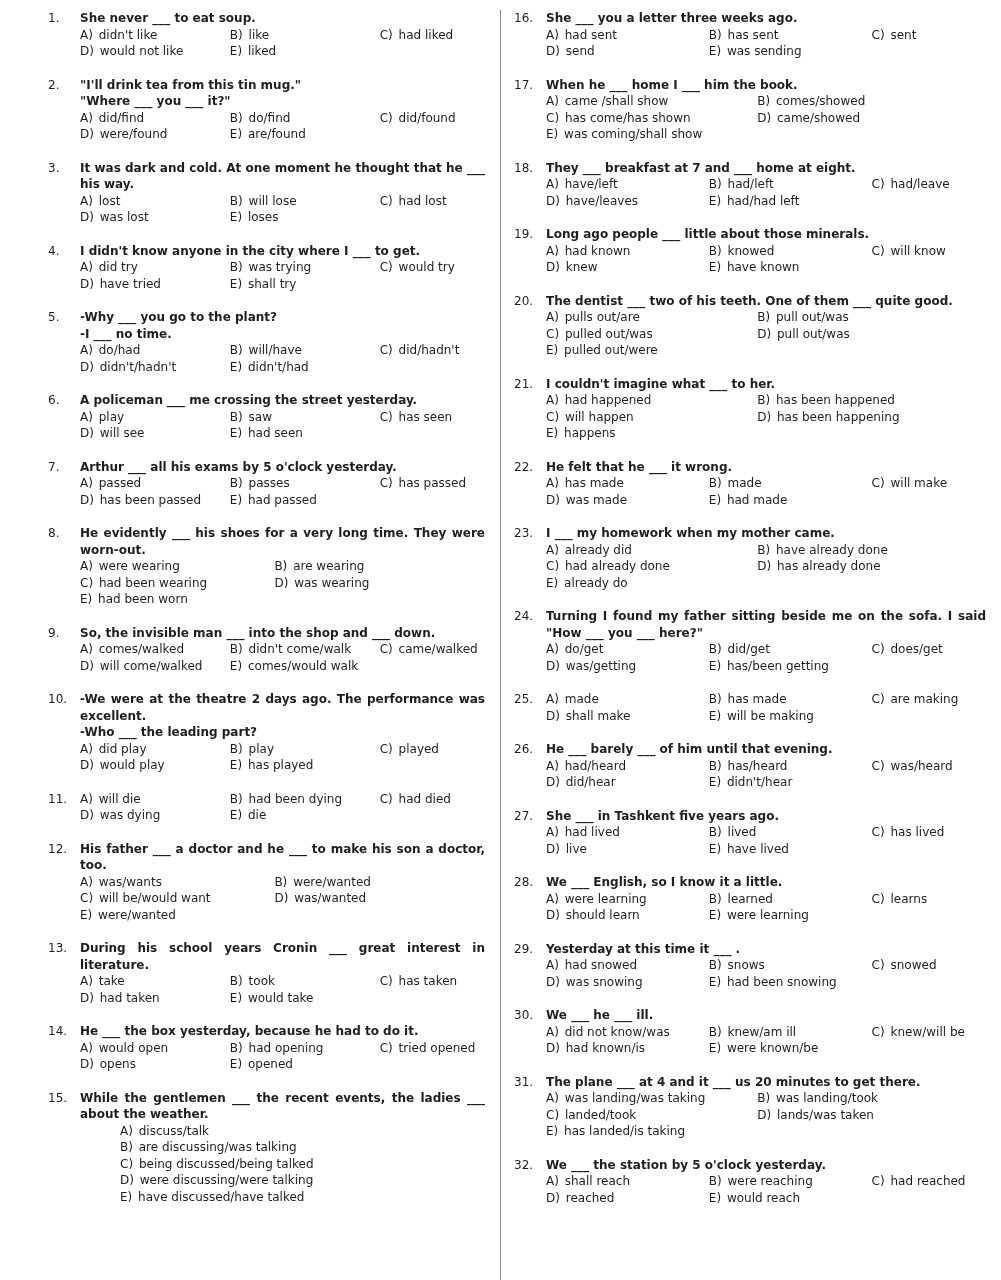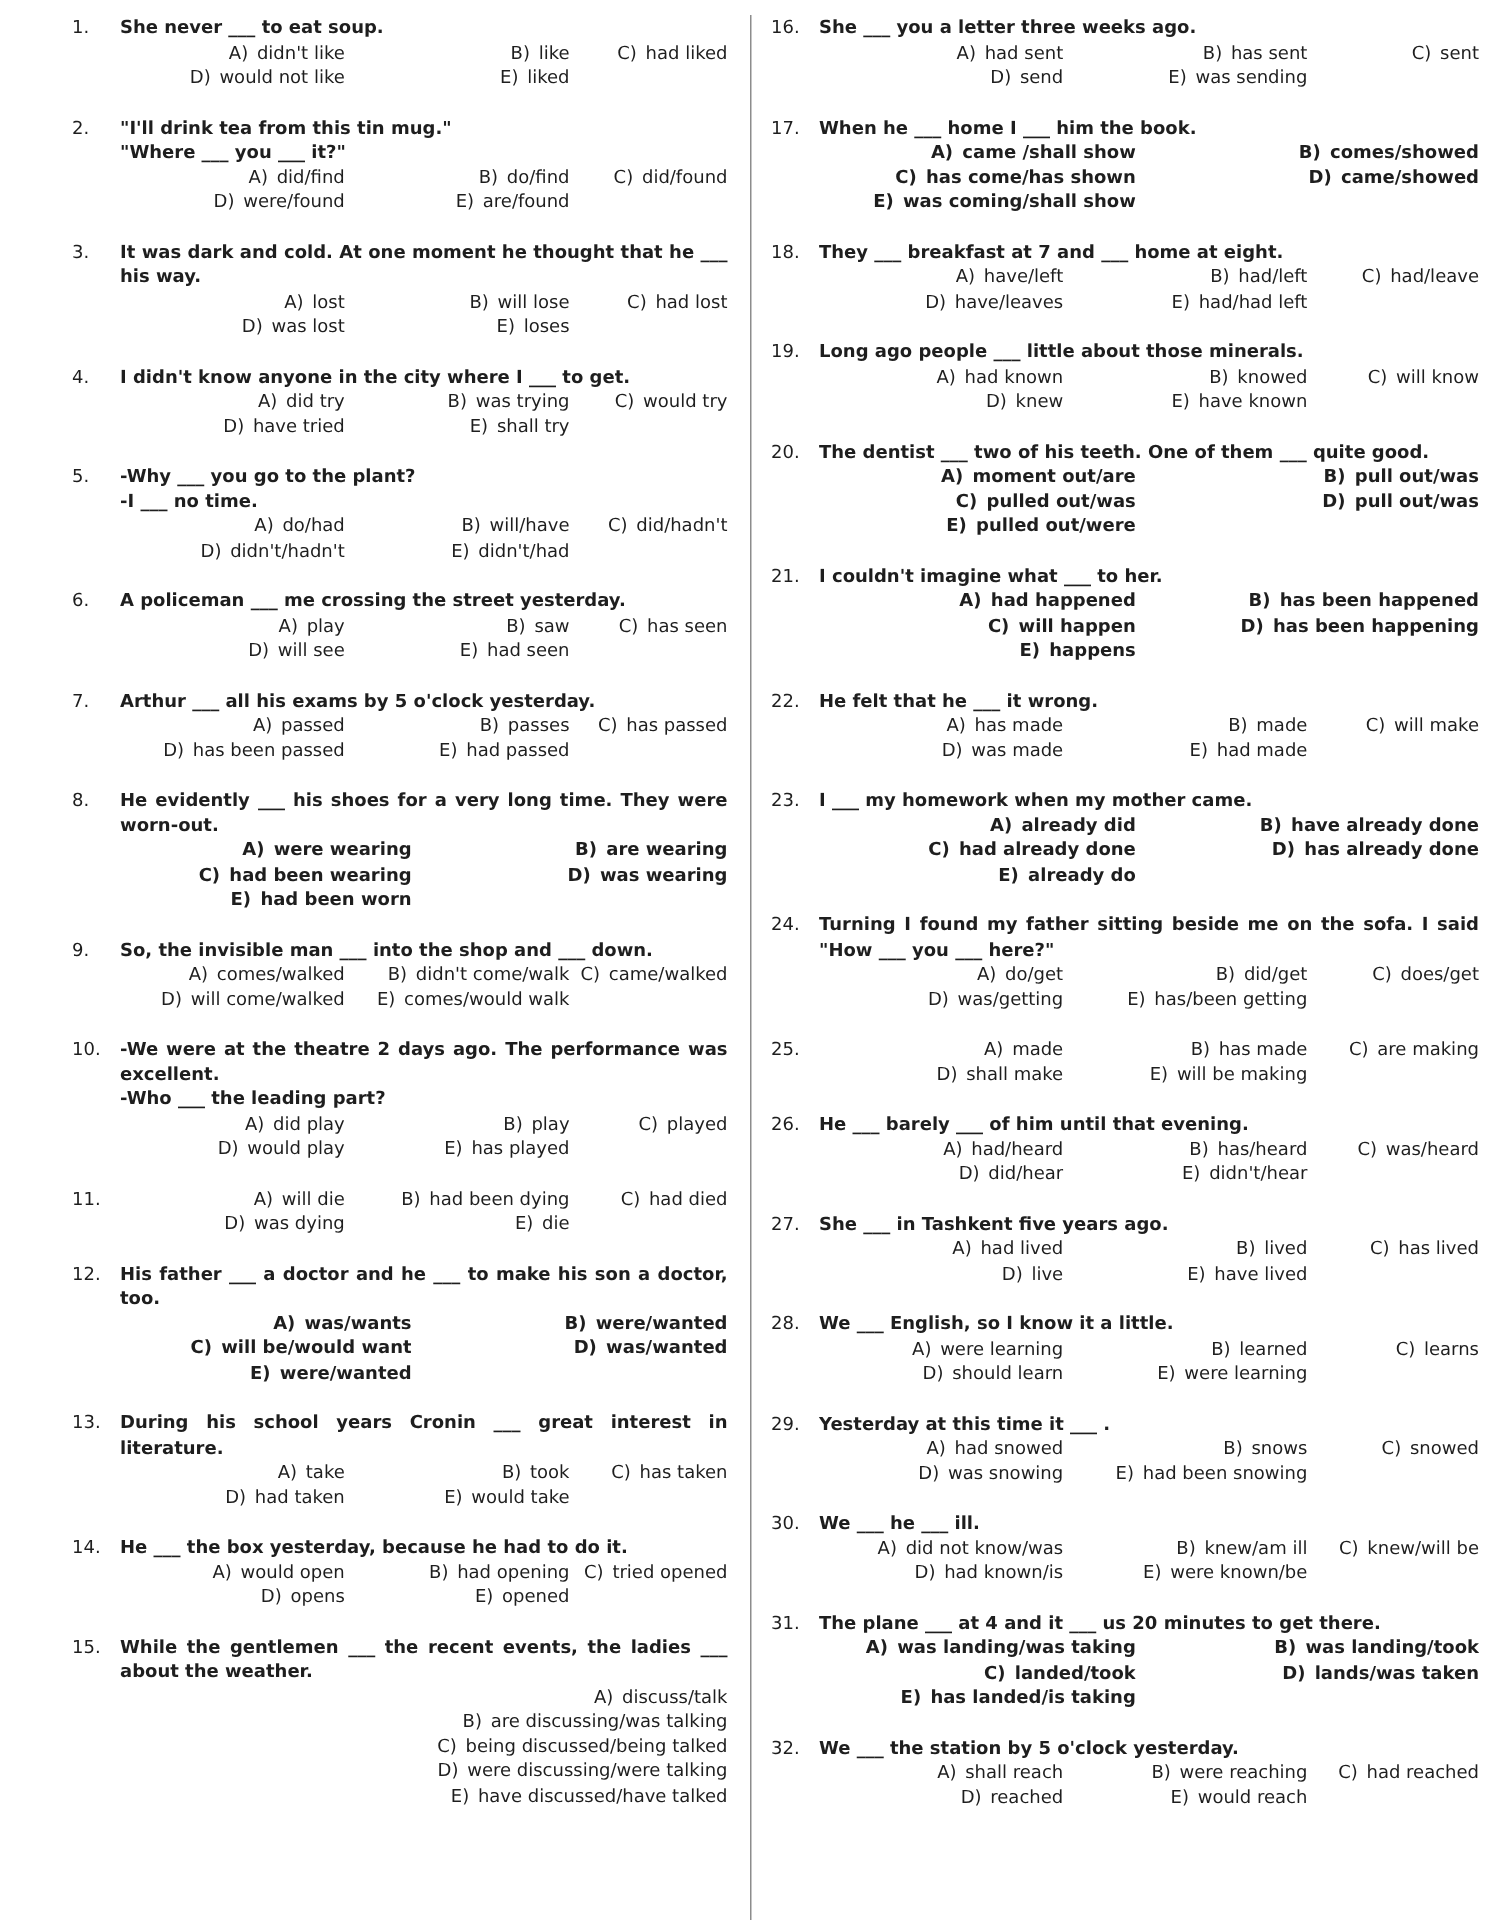--- a/index.html
+++ b/index.html
@@ -18,23 +18,23 @@
     overflow:hidden;
   }
   .page{display:flex;width:1001px;height:1280px;box-sizing:border-box;padding-top:10px;}
   .column{box-sizing:border-box;}
   .column.left{width:500px;padding:0 15px 0 48px;}
   .column.right{width:501px;border-left:1px solid var(--divider);padding:0 15px 0 13px;}
   .question{display:flex;margin-bottom:17px;}
   .qnum{flex:0 0 32px;width:32px;}
   .qbody{flex:1;min-width:0;}
   .qtext{text-align:justify;font-weight:bold;}
-  .options{display:grid;text-align:right;}
+  .options{display:grid;}
   .options.cols-3{grid-template-columns:37% 37% 26%;}
-  .options.cols-2{grid-template-columns:48% 52%;font-weight:bold;}
+  .options.cols-2{grid-template-columns:48% 52%;}
   .options.cols-1{grid-template-columns:100%;margin-left:40px;}
   .option{white-space:nowrap;overflow:hidden;}
   .letter{display:inline-block;margin-right:2px;}
 </style>
 </head>
 <body>
 
 <div class="page">
   <div class="column left">
       <div class="question">
@@ -286,21 +286,21 @@
             <div class="option"><span class="letter">D)</span> <span>knew</span></div>
             <div class="option"><span class="letter">E)</span> <span>have known</span></div>
           </div>
         </div>
       </div>
       <div class="question">
         <div class="qnum">20.</div>
         <div class="qbody">
           <div class="qtext">The dentist ___ two of his teeth. One of them ___ quite good.</div>
           <div class="options cols-2">
-            <div class="option"><span class="letter">A)</span> <span>moment out/are</span></div>
+            <div class="option"><span class="letter">A)</span> <span>pulls out/are</span></div>
             <div class="option"><span class="letter">B)</span> <span>pull out/was</span></div>
             <div class="option"><span class="letter">C)</span> <span>pulled out/was</span></div>
             <div class="option"><span class="letter">D)</span> <span>pull out/was</span></div>
             <div class="option"><span class="letter">E)</span> <span>pulled out/were</span></div>
           </div>
         </div>
       </div>
       <div class="question">
         <div class="qnum">21.</div>
         <div class="qbody">

